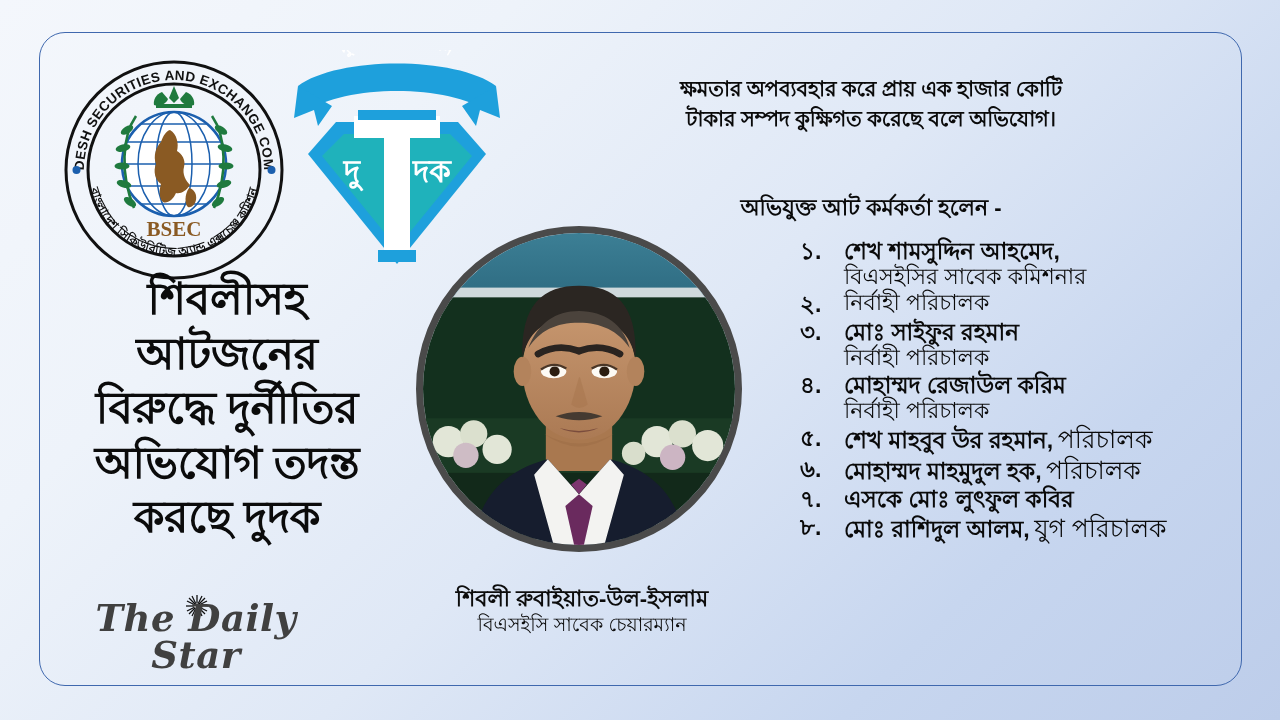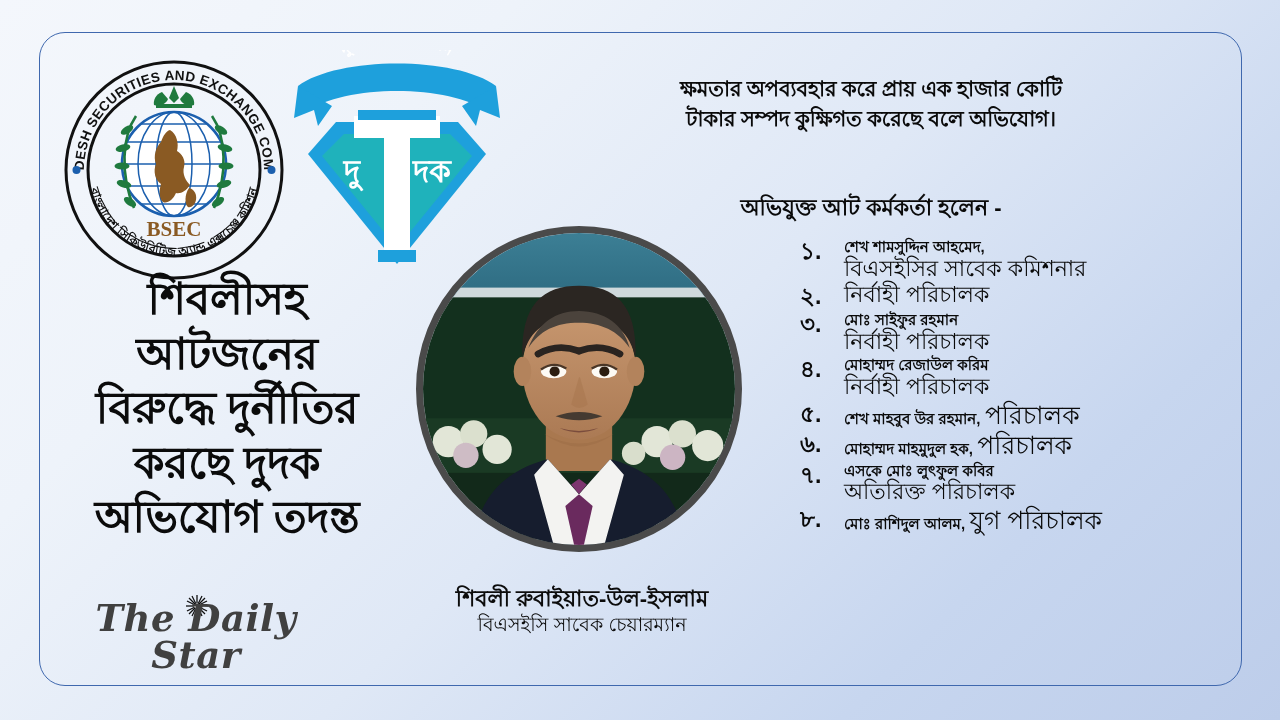--- a/index.html
+++ b/index.html
@@ -70,21 +70,21 @@
 
   .officials{
     position:absolute;left:800px;top:238px;width:450px;
   }
   .off-row{display:flex;align-items:flex-start;margin-bottom:1px;}
   .off-num{
     width:44px;flex:0 0 44px;font-weight:bold;font-size:23px;color:#0a0a0a;
     line-height:1.18;
   }
   .off-body{flex:1;line-height:1.18;}
-  .off-name{font-weight:bold;font-size:15px;color:#0a0a0a;}
+  .off-name{font-weight:bold;font-size:23px;color:#0a0a0a;}
   .off-role-inline{font-weight:normal;font-size:25px;color:#0a0a0a;}
   .off-role-block{font-weight:normal;font-size:22px;color:#0a0a0a;display:block;margin-top:-1px;}
 </style>
 </head>
 <body>
 
 <div class="card-frame"></div>
 
 <div class="bsec-logo">
   <svg viewBox="0 0 224 224" xmlns="http://www.w3.org/2000/svg">
@@ -164,22 +164,22 @@
     <path d="M86,200 H124 V212 H86 Z" fill="#1ea0dc"></path>
     <text x="60" y="132" text-anchor="middle" font-family="'Liberation Sans',sans-serif" font-size="31" font-weight="bold" fill="#ffffff">দু</text>
     <text x="140" y="132" text-anchor="middle" font-family="'Liberation Sans',sans-serif" font-size="31" font-weight="bold" fill="#ffffff">দক</text>
   </svg>
 </div>
 
 <div class="left-headline">
   <div>শিবলীসহ</div>
   <div>আটজনের</div>
   <div>বিরুদ্ধে দুর্নীতির</div>
+  <div>অভিযোগ তদন্ত</div>
   <div>করছে দুদক</div>
-  <div>অভিযোগ তদন্ত</div>
 </div>
 
 <div class="ds-star">
   <svg viewBox="0 0 22 22" xmlns="http://www.w3.org/2000/svg">
     <g stroke="#101010" stroke-width="1.3">
       <line x1="11" y1="0" x2="11" y2="22"></line>
         <line x1="0" y1="11" x2="22" y2="11"></line>
       <line x1="3" y1="3" x2="19" y2="19"></line>
         <line x1="19" y1="3" x2="3" y2="19"></line>
       <line x1="6" y1="1" x2="16" y2="21"></line>
@@ -317,21 +317,20 @@
     <div class="off-body">
       <span class="off-name">মোহাম্মদ মাহমুদুল হক,</span>
       <span class="off-role-inline">পরিচালক</span>
     </div>
   </div>
 
   <div class="off-row">
     <div class="off-num">৭.</div>
     <div class="off-body">
       <span class="off-name">এসকে মোঃ লুৎফুল কবির</span>
-      <span class="off-role-block">অতিরিক্ত পরিচালক</span>
     </div>
   </div>
 
   <div class="off-row">
     <div class="off-num">৮.</div>
     <div class="off-body">
       <span class="off-name">মোঃ রাশিদুল আলম,</span>
       <span class="off-role-inline">যুগ পরিচালক</span>
     </div>
   </div>

